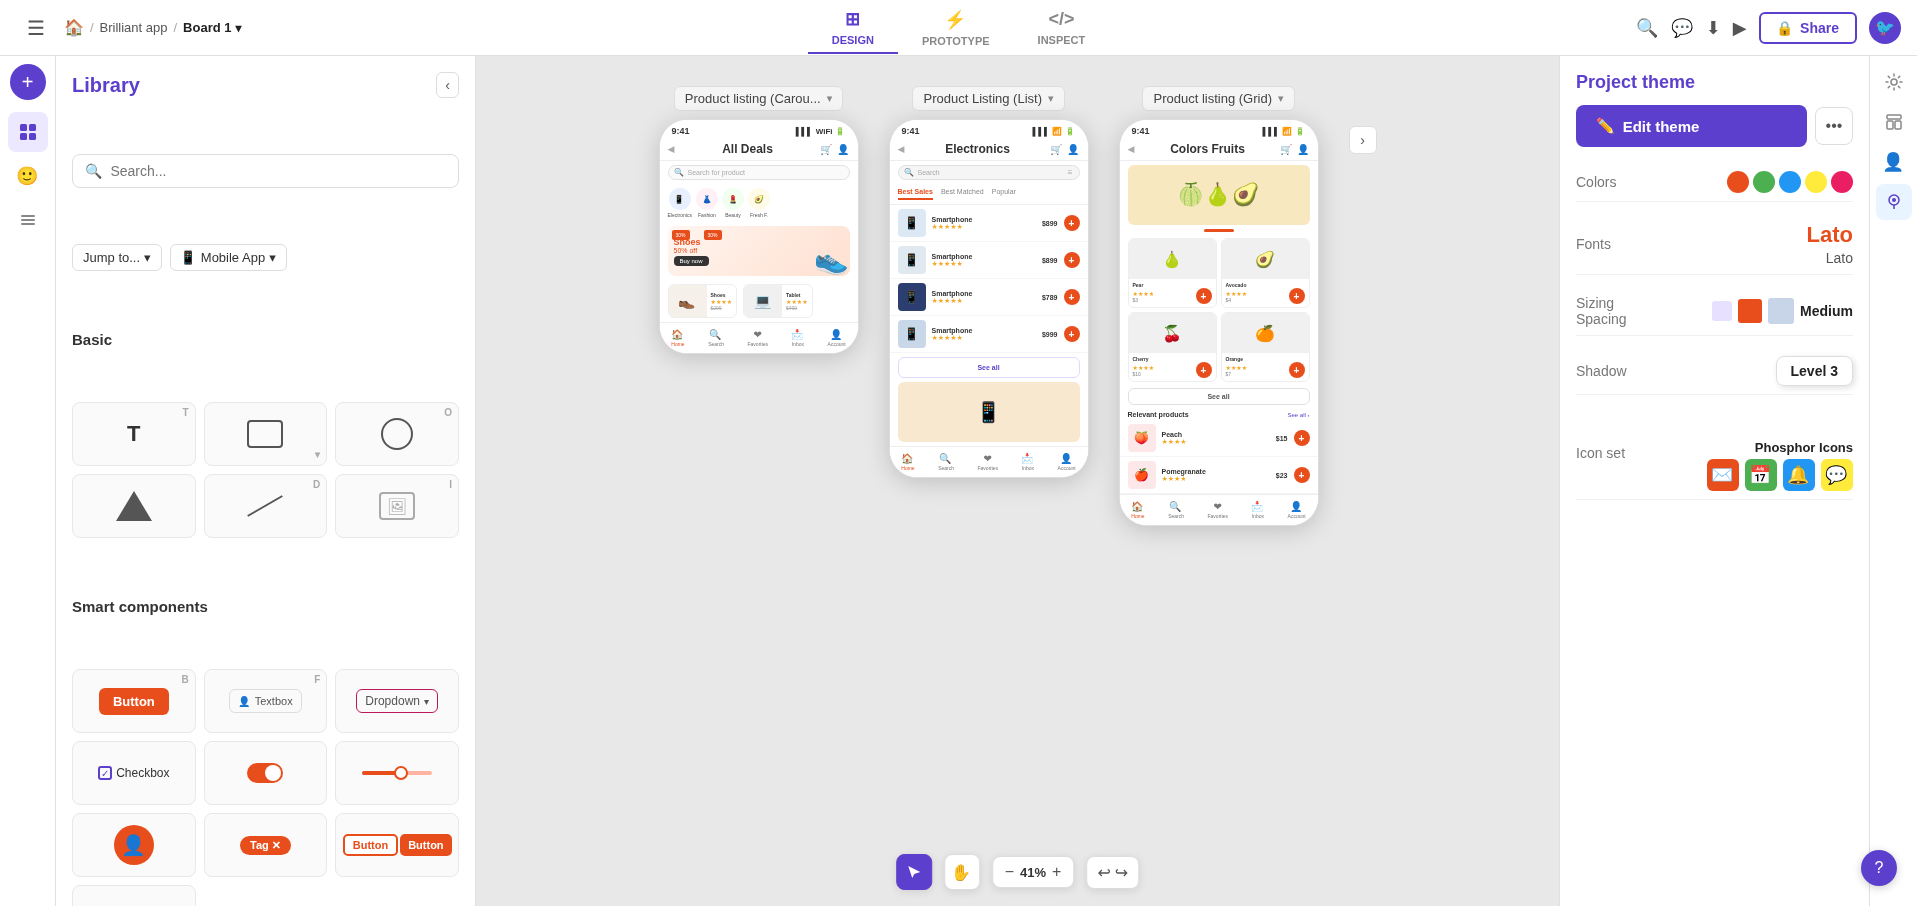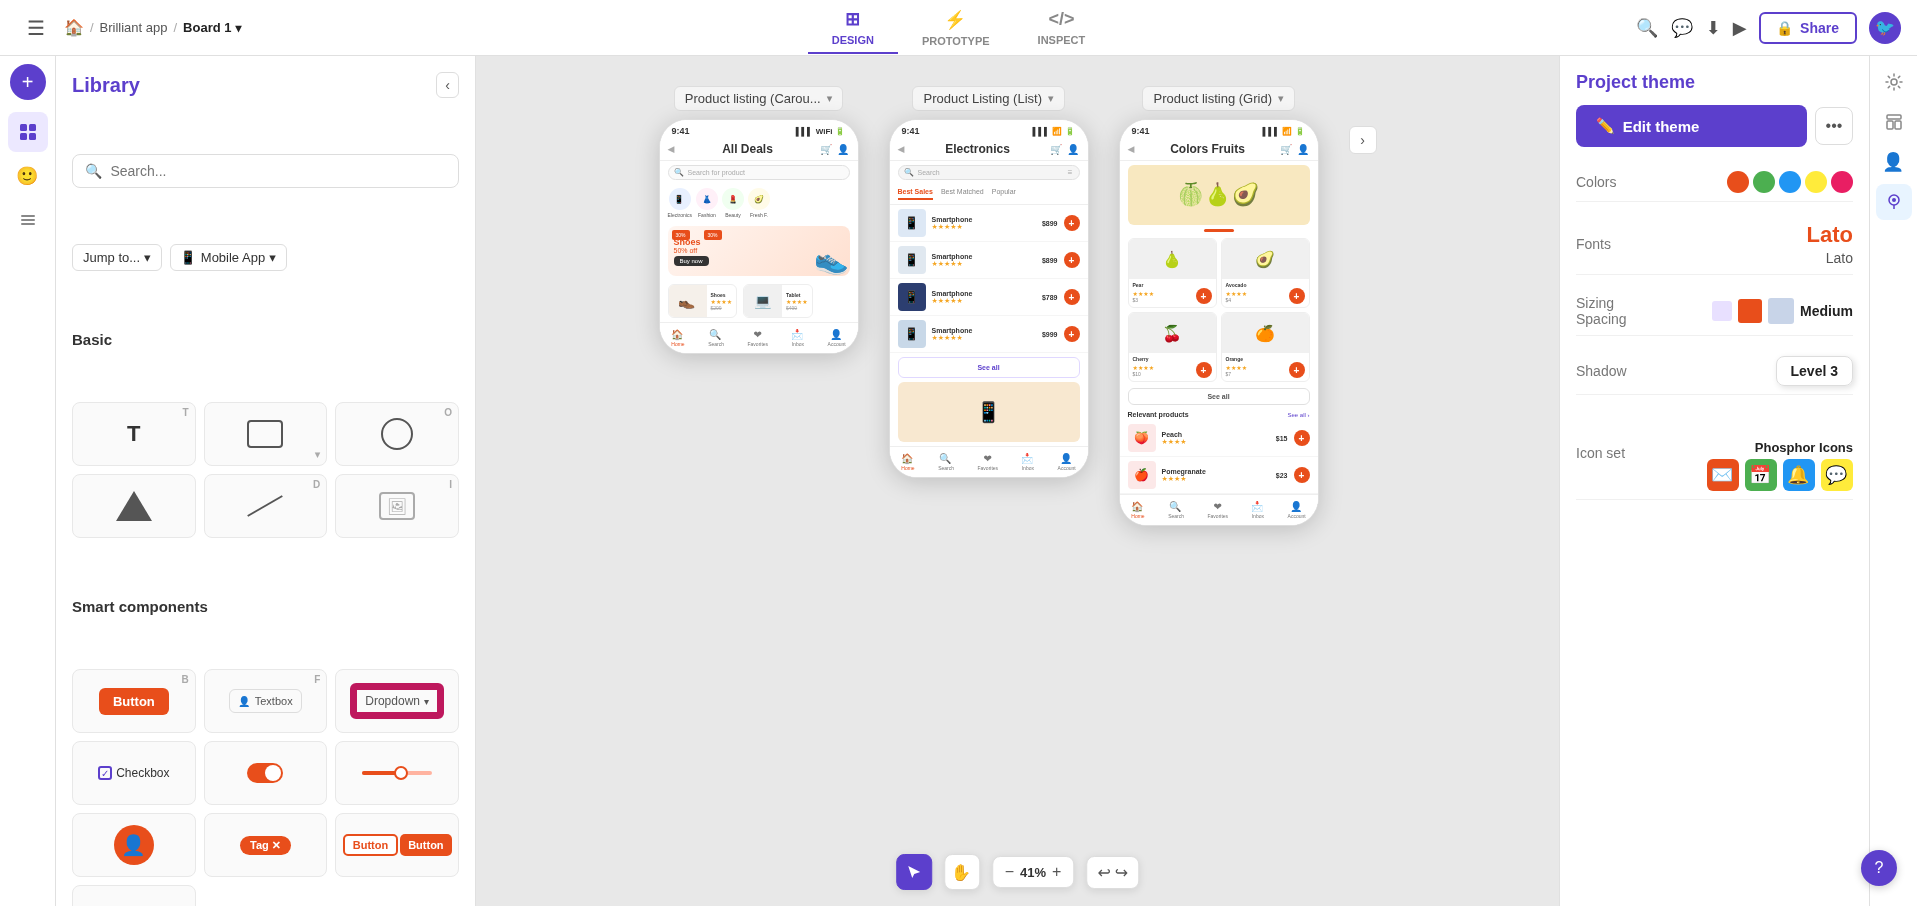--- a/index.html
+++ b/index.html
@@ -91,21 +91,21 @@
 
     .smart-grid { display: grid; grid-template-columns: repeat(3, 1fr); gap: 8px; }
     .smart-cell {
       border: 1px solid #e8e8e8; border-radius: 8px; display: flex; align-items: center;
       justify-content: center; height: 64px; background: #fafafa; position: relative; cursor: pointer; padding: 6px;
     }
     .smart-cell .corner-label { position: absolute; top: 4px; right: 6px; font-size: 10px; color: #aaa; font-weight: 600; }
     .btn-orange { background: #e84e1b; color: #fff; border: none; border-radius: 6px; padding: 6px 14px; font-size: 13px; font-weight: 600; cursor: pointer; }
     .textbox-comp { display: flex; align-items: center; gap: 4px; border: 1px solid #ddd; border-radius: 6px; padding: 5px 8px; font-size: 12px; color: #555; }
     .textarea-comp { border: 1px solid #ddd; border-radius: 6px; padding: 4px; font-size: 11px; color: #555; width: 70px; height: 36px; resize: none; }
-    .dropdown-comp { display: flex; align-items: center; gap: 4px; border: 7px solid #be185d; border-radius: 6px; padding: 4px 8px; font-size: 12px; color: #555; }
+    .dropdown-comp { display: flex; align-items: center; gap: 4px; border: 1px solid #be185d; border-radius: 6px; padding: 4px 8px; font-size: 12px; color: #555; }
     .checkbox-comp { display: flex; align-items: center; gap: 4px; font-size: 12px; color: #333; }
     .checkbox-box { width: 14px; height: 14px; border: 2px solid #5c3fcc; border-radius: 3px; display: flex; align-items: center; justify-content: center; font-size: 10px; color: #5c3fcc; }
     .radio-comp { display: flex; align-items: center; gap: 4px; font-size: 12px; color: #333; }
     .radio-dot { width: 14px; height: 14px; border-radius: 50%; background: #e84e1b; display: flex; align-items: center; justify-content: center; }
     .radio-inner { width: 6px; height: 6px; border-radius: 50%; background: #fff; }
     .toggle-comp { width: 36px; height: 20px; background: #e84e1b; border-radius: 10px; position: relative; }
     .toggle-knob { width: 16px; height: 16px; background: #fff; border-radius: 50%; position: absolute; top: 2px; left: 18px; }
     .slider-comp { width: 70px; height: 20px; display: flex; align-items: center; }
     .slider-track { width: 70px; height: 4px; background: #ffb3a0; border-radius: 2px; position: relative; }
     .slider-fill { width: 40px; height: 4px; background: #e84e1b; border-radius: 2px; }

